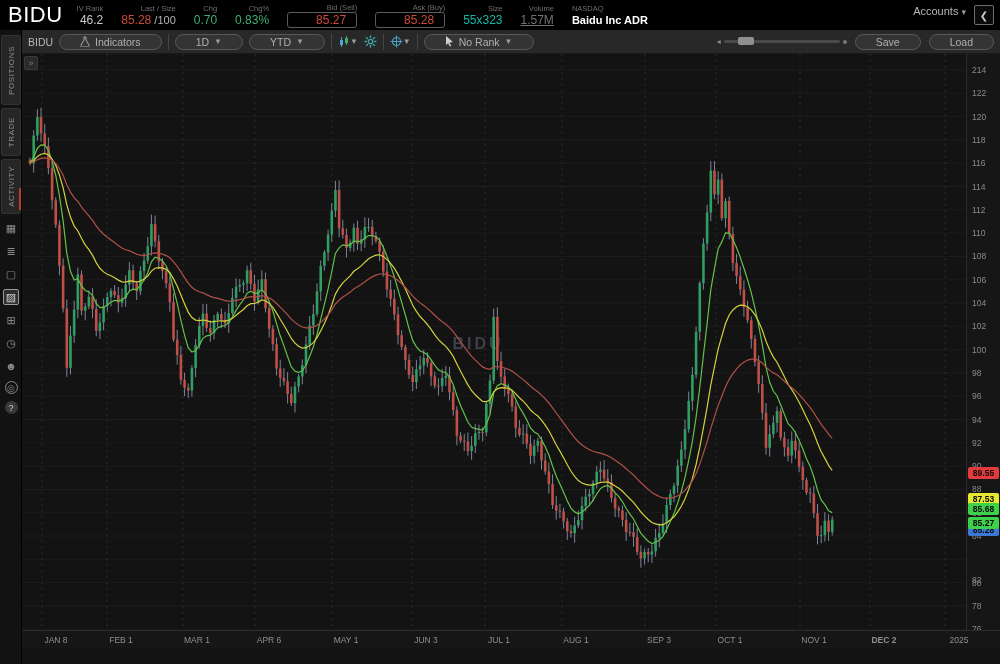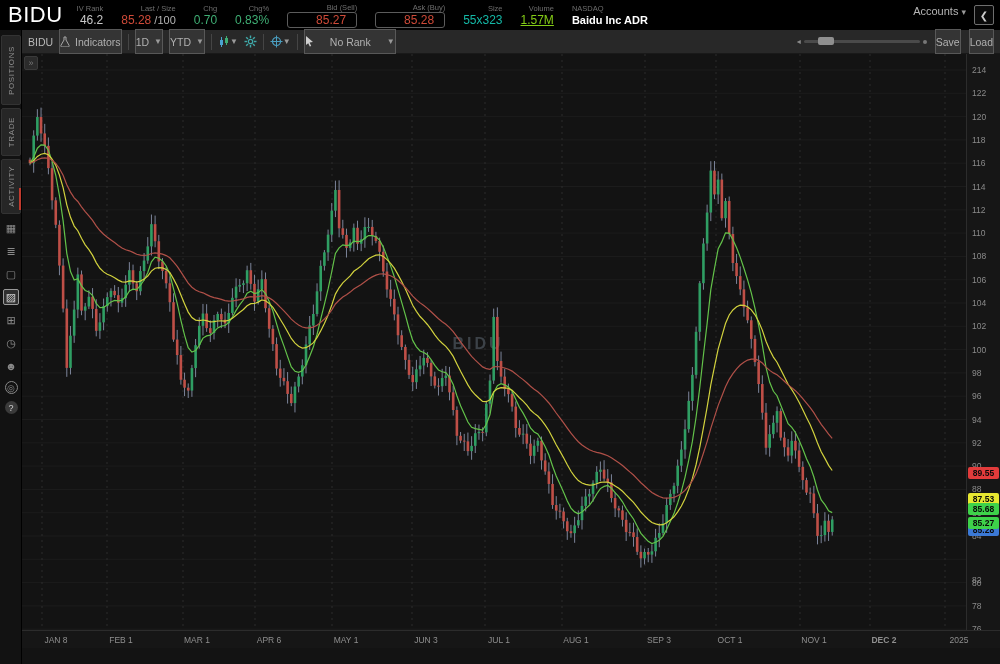--- a/index.html
+++ b/index.html
@@ -30,21 +30,21 @@
   .side-icons { position:absolute; top:190px; left:0; width:22px; display:flex; flex-direction:column; align-items:center; gap:7px; }
   .sicon { width:16px; height:16px; display:flex; align-items:center; justify-content:center; font-size:11px; color:#8a8a8a; cursor:pointer; }
   .sicon.sel { background:#2f2f2f; border:1px solid #9a9a9a; border-radius:2px; color:#d8d8d8; }
   .sicon.circle { border:1px solid #8a8a8a; border-radius:50%; width:13px; height:13px; font-size:9px; }
   .sicon.fcircle { background:#3a3a3a; border-radius:50%; width:13px; height:13px; font-size:9px; color:#cfcfcf; }
 
   
   .panel { position:absolute; top:30px; left:22px; width:978px; height:634px; background:#131313; }
   .toolbar { position:absolute; top:0; left:0; width:978px; height:24px; background:#282828; border-bottom:1px solid #191919; display:flex; align-items:center; gap:6px; padding:0 6px; }
   .tb-text { font-size:10.5px; color:#b8b8b8; }
-  .tb-btn { height:25px; background:#343434; border:1px solid #585858; border-radius:0; color:#b0b0b0; font-size:10.5px; display:flex; align-items:center; gap:5px; padding:0 0; cursor:pointer; white-space:nowrap; }
+  .tb-btn { height:16px; background:#343434; border:1px solid #585858; border-radius:8px; color:#b0b0b0; font-size:10.5px; display:flex; align-items:center; gap:5px; padding:0 20px; cursor:pointer; white-space:nowrap; }
   .tb-sep { width:1px; height:16px; background:#454545; }
   .caret { font-size:8px; color:#9a9a9a; }
   .tb-icon { display:flex; align-items:center; justify-content:center; cursor:pointer; }
   .tb-right { margin-left:auto; display:flex; align-items:center; gap:8px; }
   .zoom-slider { display:flex; align-items:center; gap:3px; width:130px; cursor:pointer; }
   .zs-arrow { color:#8a8a8a; font-size:8px; }
   .zs-track { position:relative; height:3px; background:#4a4a4a; border-radius:2px; flex:1; }
   .zs-handle { position:absolute; top:-3px; left:12%; width:16px; height:8px; background:#8f8f8f; border-radius:2px; }
   .zs-dot { width:4px; height:4px; border-radius:50%; background:#777; }
 
@@ -88,21 +88,21 @@
         <div class="hfield">
           <span class="hlabel">Ask (Buy)</span>
           <span class="hvalue hbox" style="color: rgb(207, 74, 56);">85.28</span>
         </div>
         <div class="hfield">
           <span class="hlabel">Size</span>
           <span class="hvalue" style="color: #14b8a6;">55x323</span>
         </div>
         <div class="hfield">
           <span class="hlabel">Volume</span>
-          <span class="hvalue" style="color: #84cc16; text-decoration: underline;">1.57M</span>
+          <span class="hvalue" style="color: #737373; text-decoration: underline;">1.57M</span>
         </div>
       </div>
     <div class="hfield left-al" style="margin-left:18px;">
       <span class="hlabel">NASDAQ</span>
       <span class="hvalue" style="color:#fff;font-weight:bold;font-size:11px;">Baidu Inc ADR</span>
     </div>
     <div class="header-right">
       <span class="accounts">
         <span>Accounts</span> <span class="caret">▾</span>
       </span>

